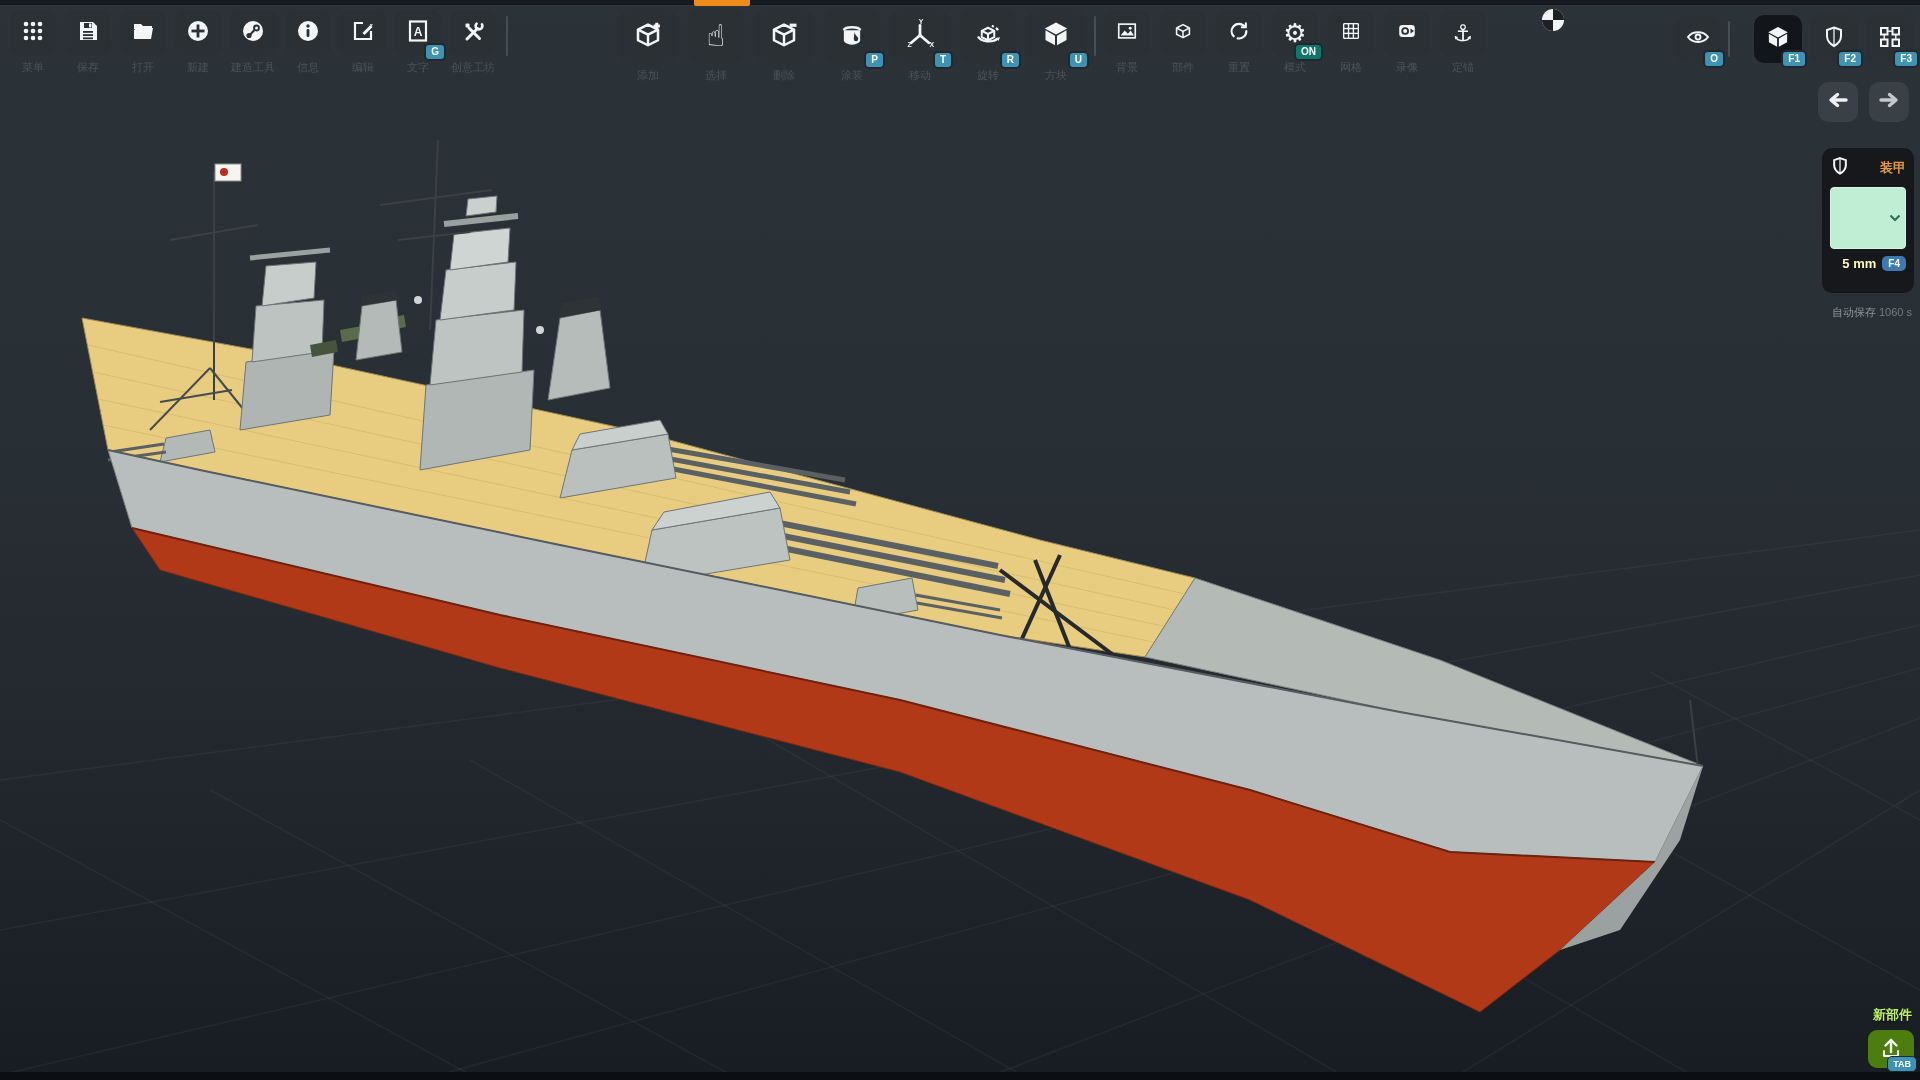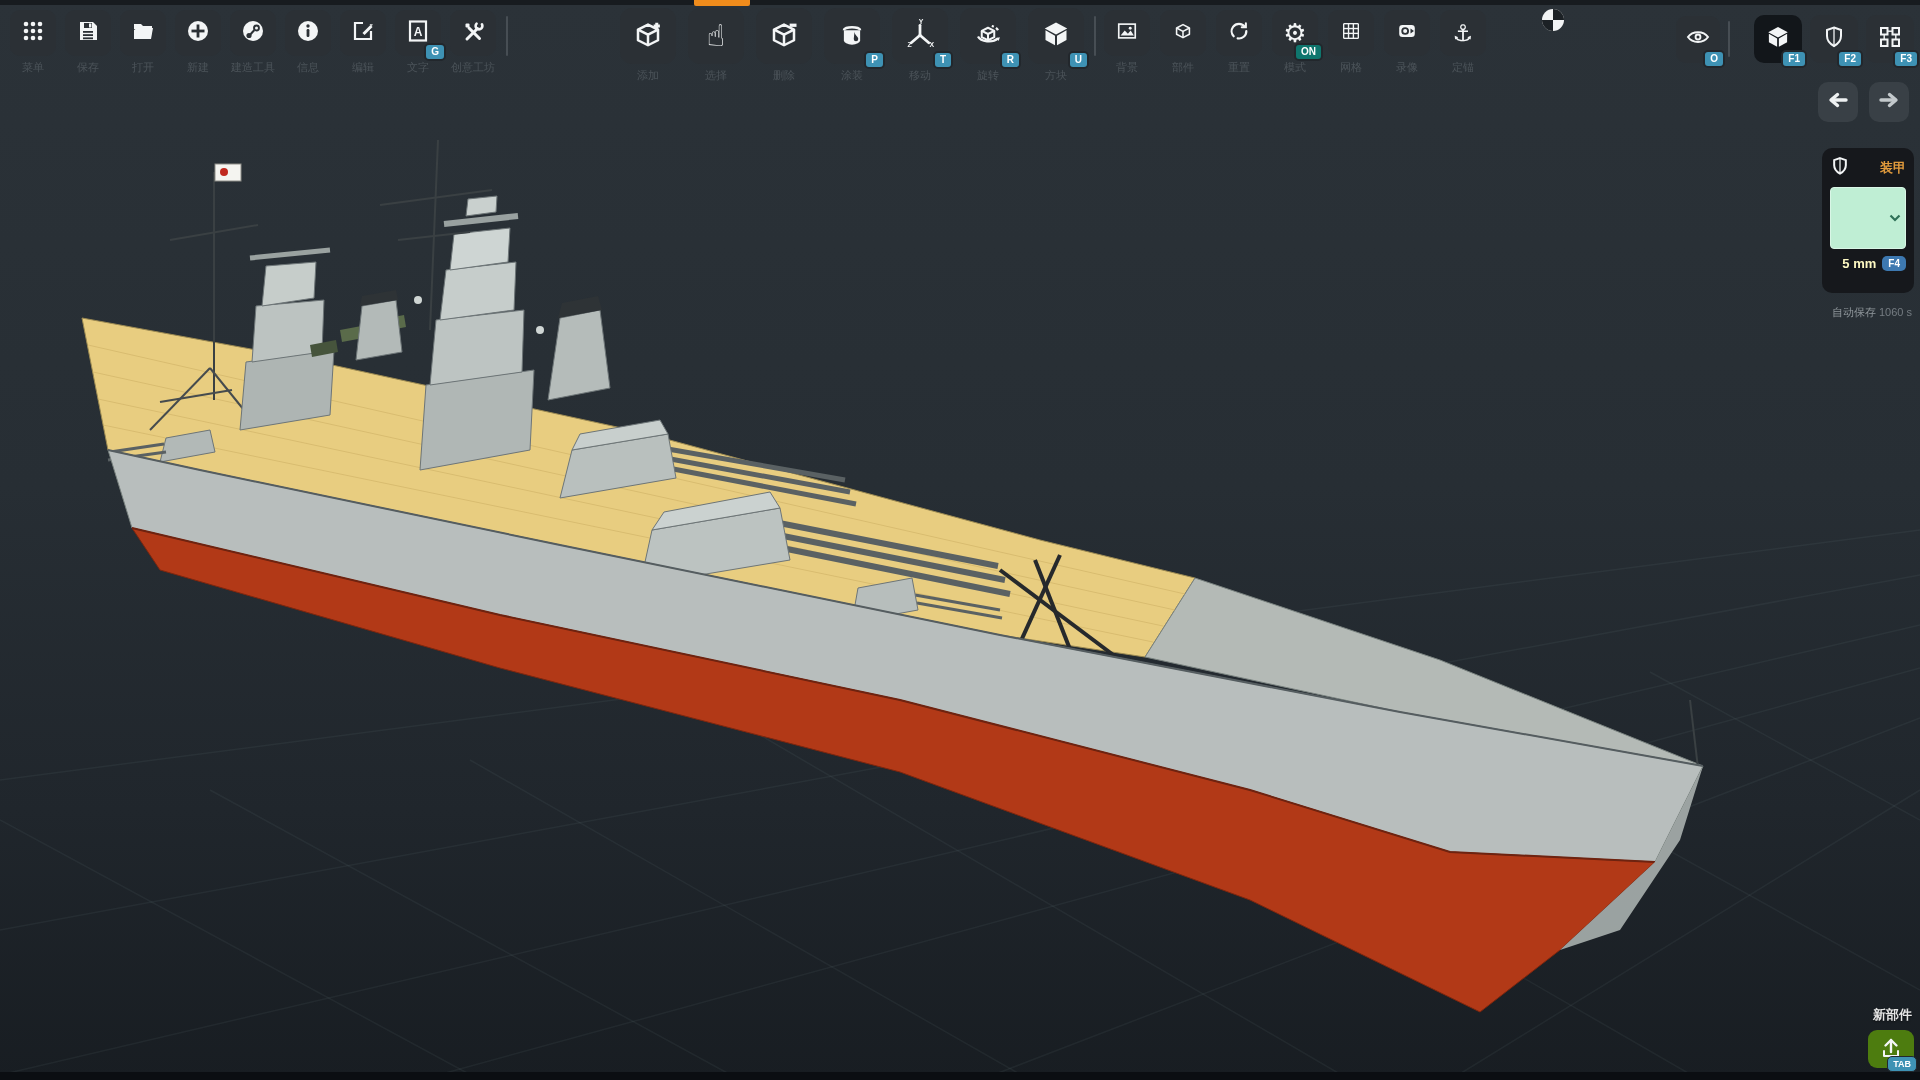--- a/index.html
+++ b/index.html
@@ -47,21 +47,21 @@
     background:#bfeed4;border:1px solid #d9f6e6;box-sizing:border-box;cursor:pointer;}
   .swatch svg{position:absolute;right:4px;top:26px;}
   .ap-foot{margin-top:7px;display:flex;align-items:center;justify-content:flex-end;gap:6px;}
   .ap-value{color:#fef9c3;font-size:13px;font-weight:bold;}
   .fbadge{background:#3d78b0;color:#fff;font-size:10px;font-weight:bold;padding:1px 6px;border-radius:5px;line-height:13px;}
 
   .autosave{position:absolute;top:297px;right:8px;font-size:11px;color:#8f969b;z-index:5;margin-top:8px;}
   .autosave .val{color:#757c82;}
 
   .newpart{position:absolute;right:6px;bottom:12px;display:flex;flex-direction:column;align-items:flex-end;gap:6px;z-index:5;}
-  .np-label{color:#e5e5e5;font-size:13px;font-weight:bold;text-shadow:0 1px 2px rgba(0,0,0,.6);padding-right:2px;}
+  .np-label{color:#bef264;font-size:13px;font-weight:bold;text-shadow:0 1px 2px rgba(0,0,0,.6);padding-right:2px;}
   .np-btn{position:relative;width:46px;height:38px;border-radius:9px;background:#4d7c0f;
     display:flex;align-items:center;justify-content:center;cursor:pointer;}
   .np-btn .badge{right:-3px;bottom:-4px;border-width:1px;font-size:9px;}
 </style>
 </head>
 <body>
 
 <div class="viewport">
 <svg viewBox="0 0 1920 1080">
 

